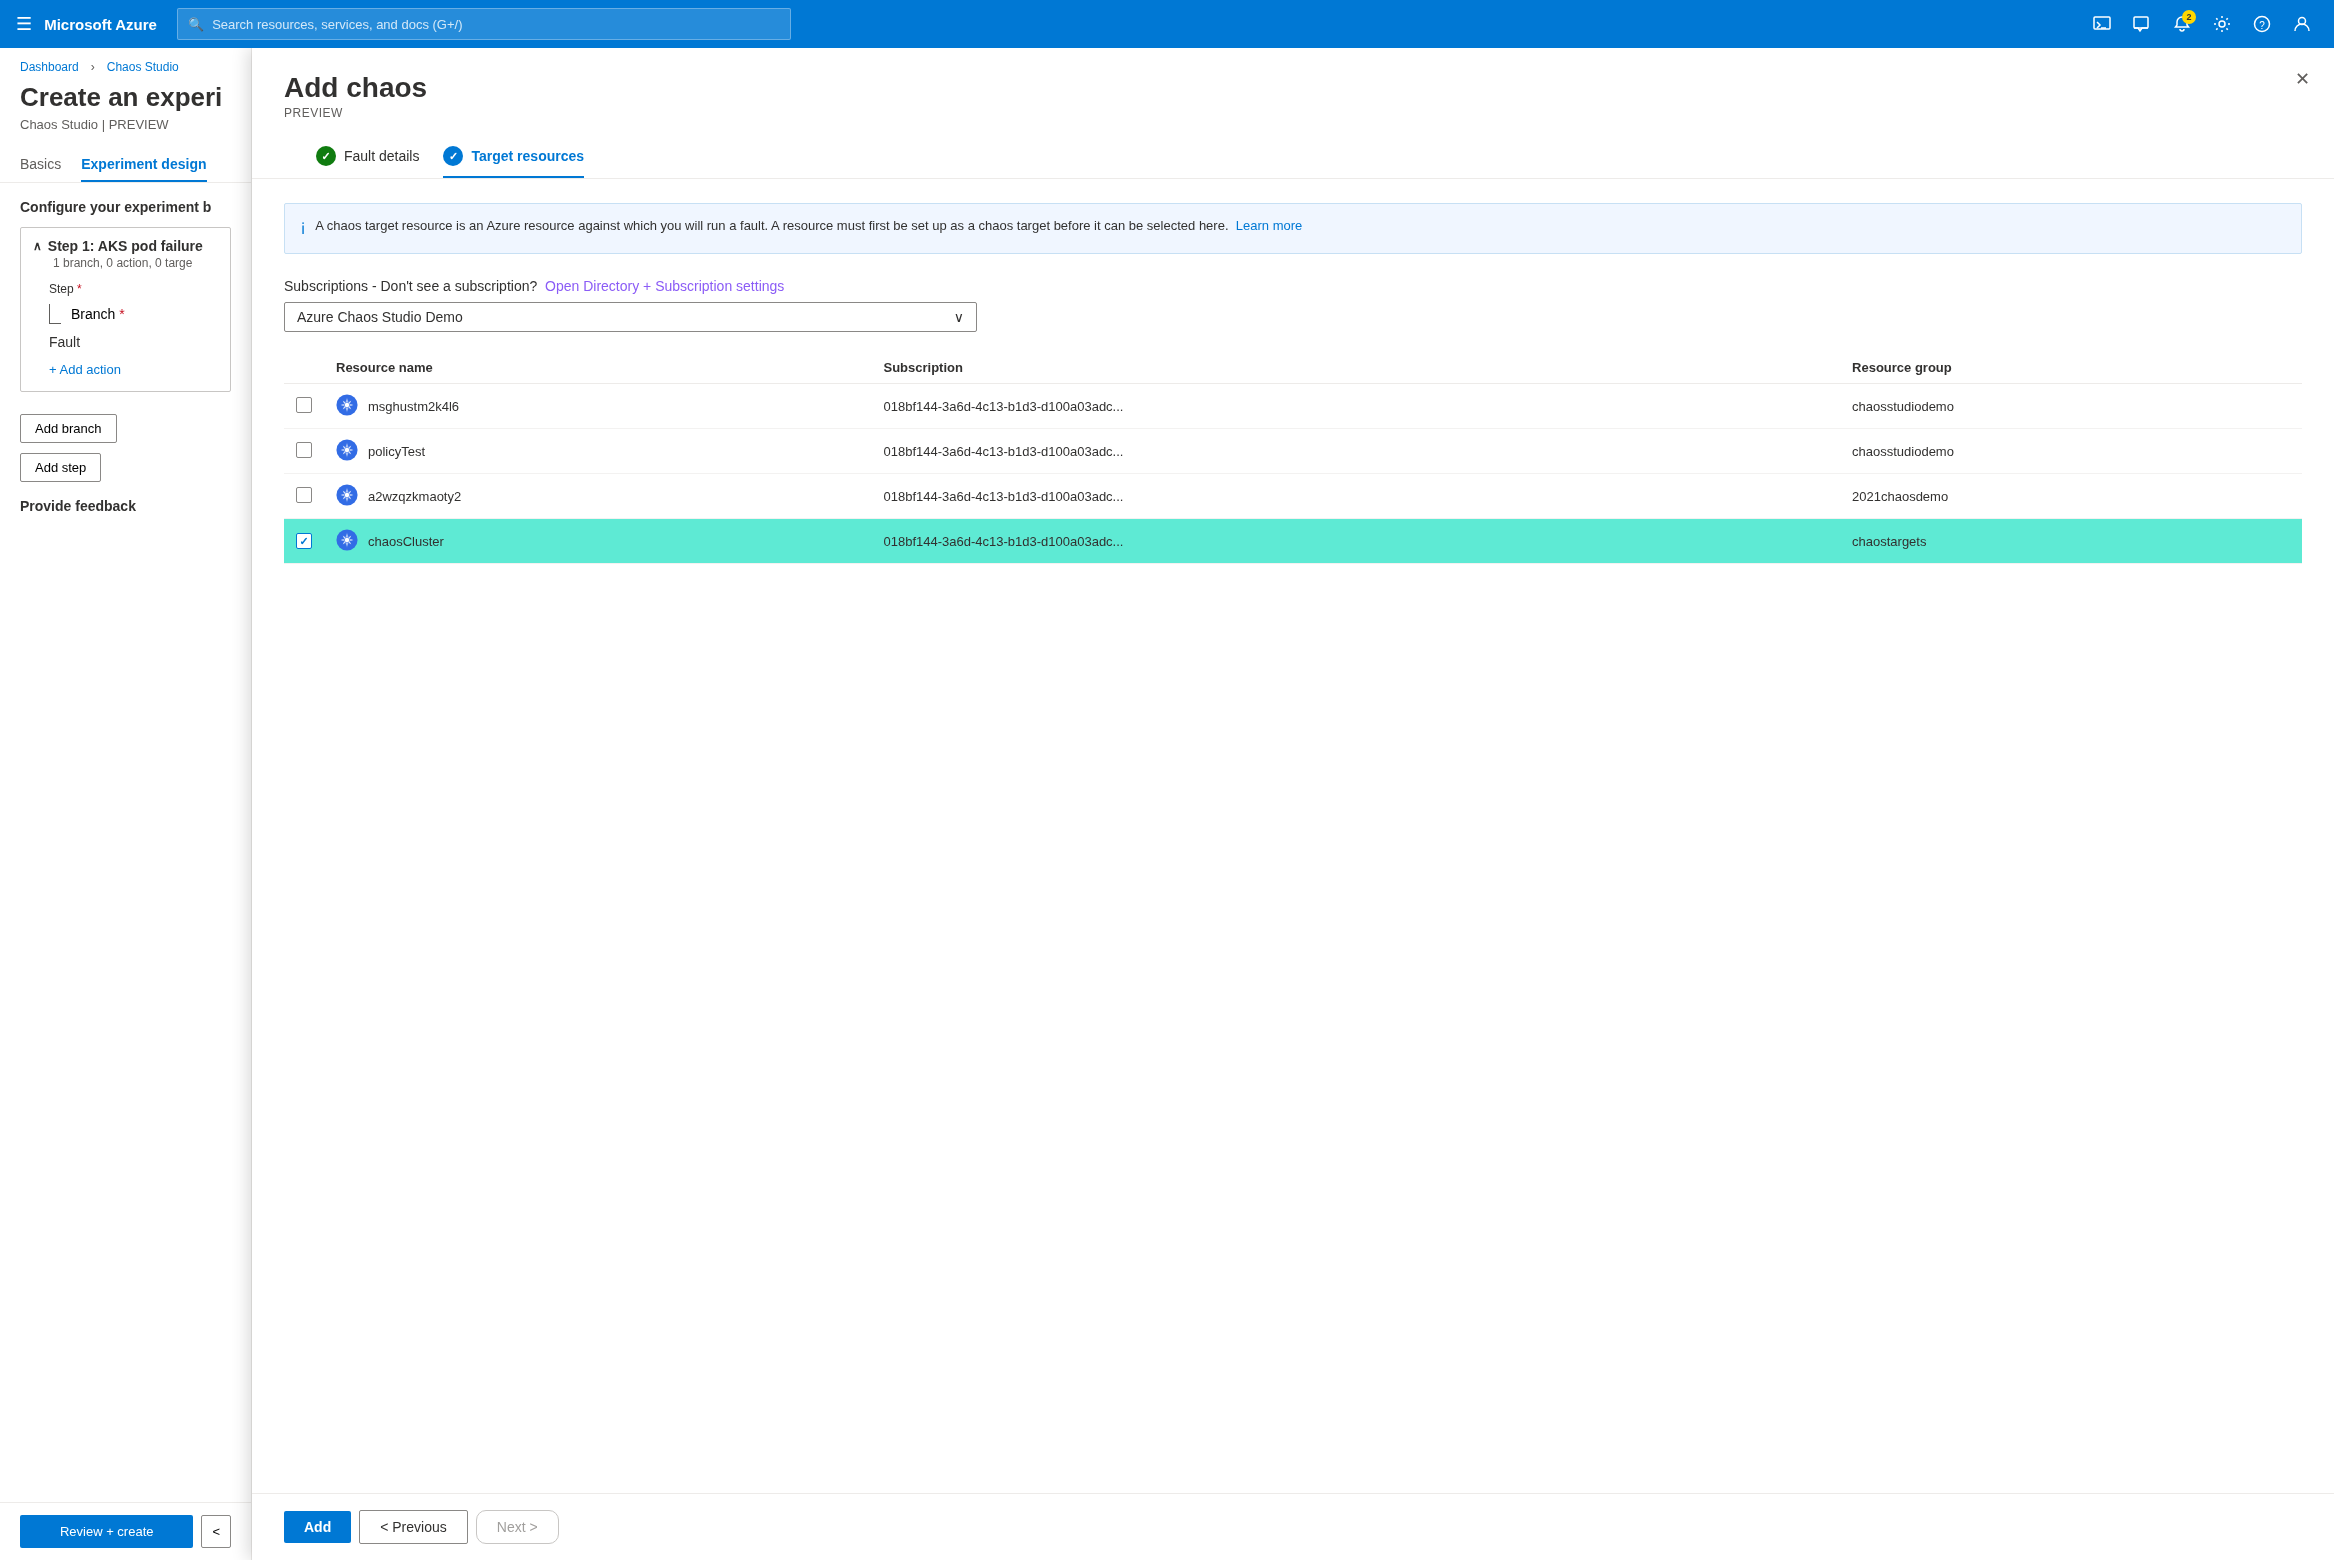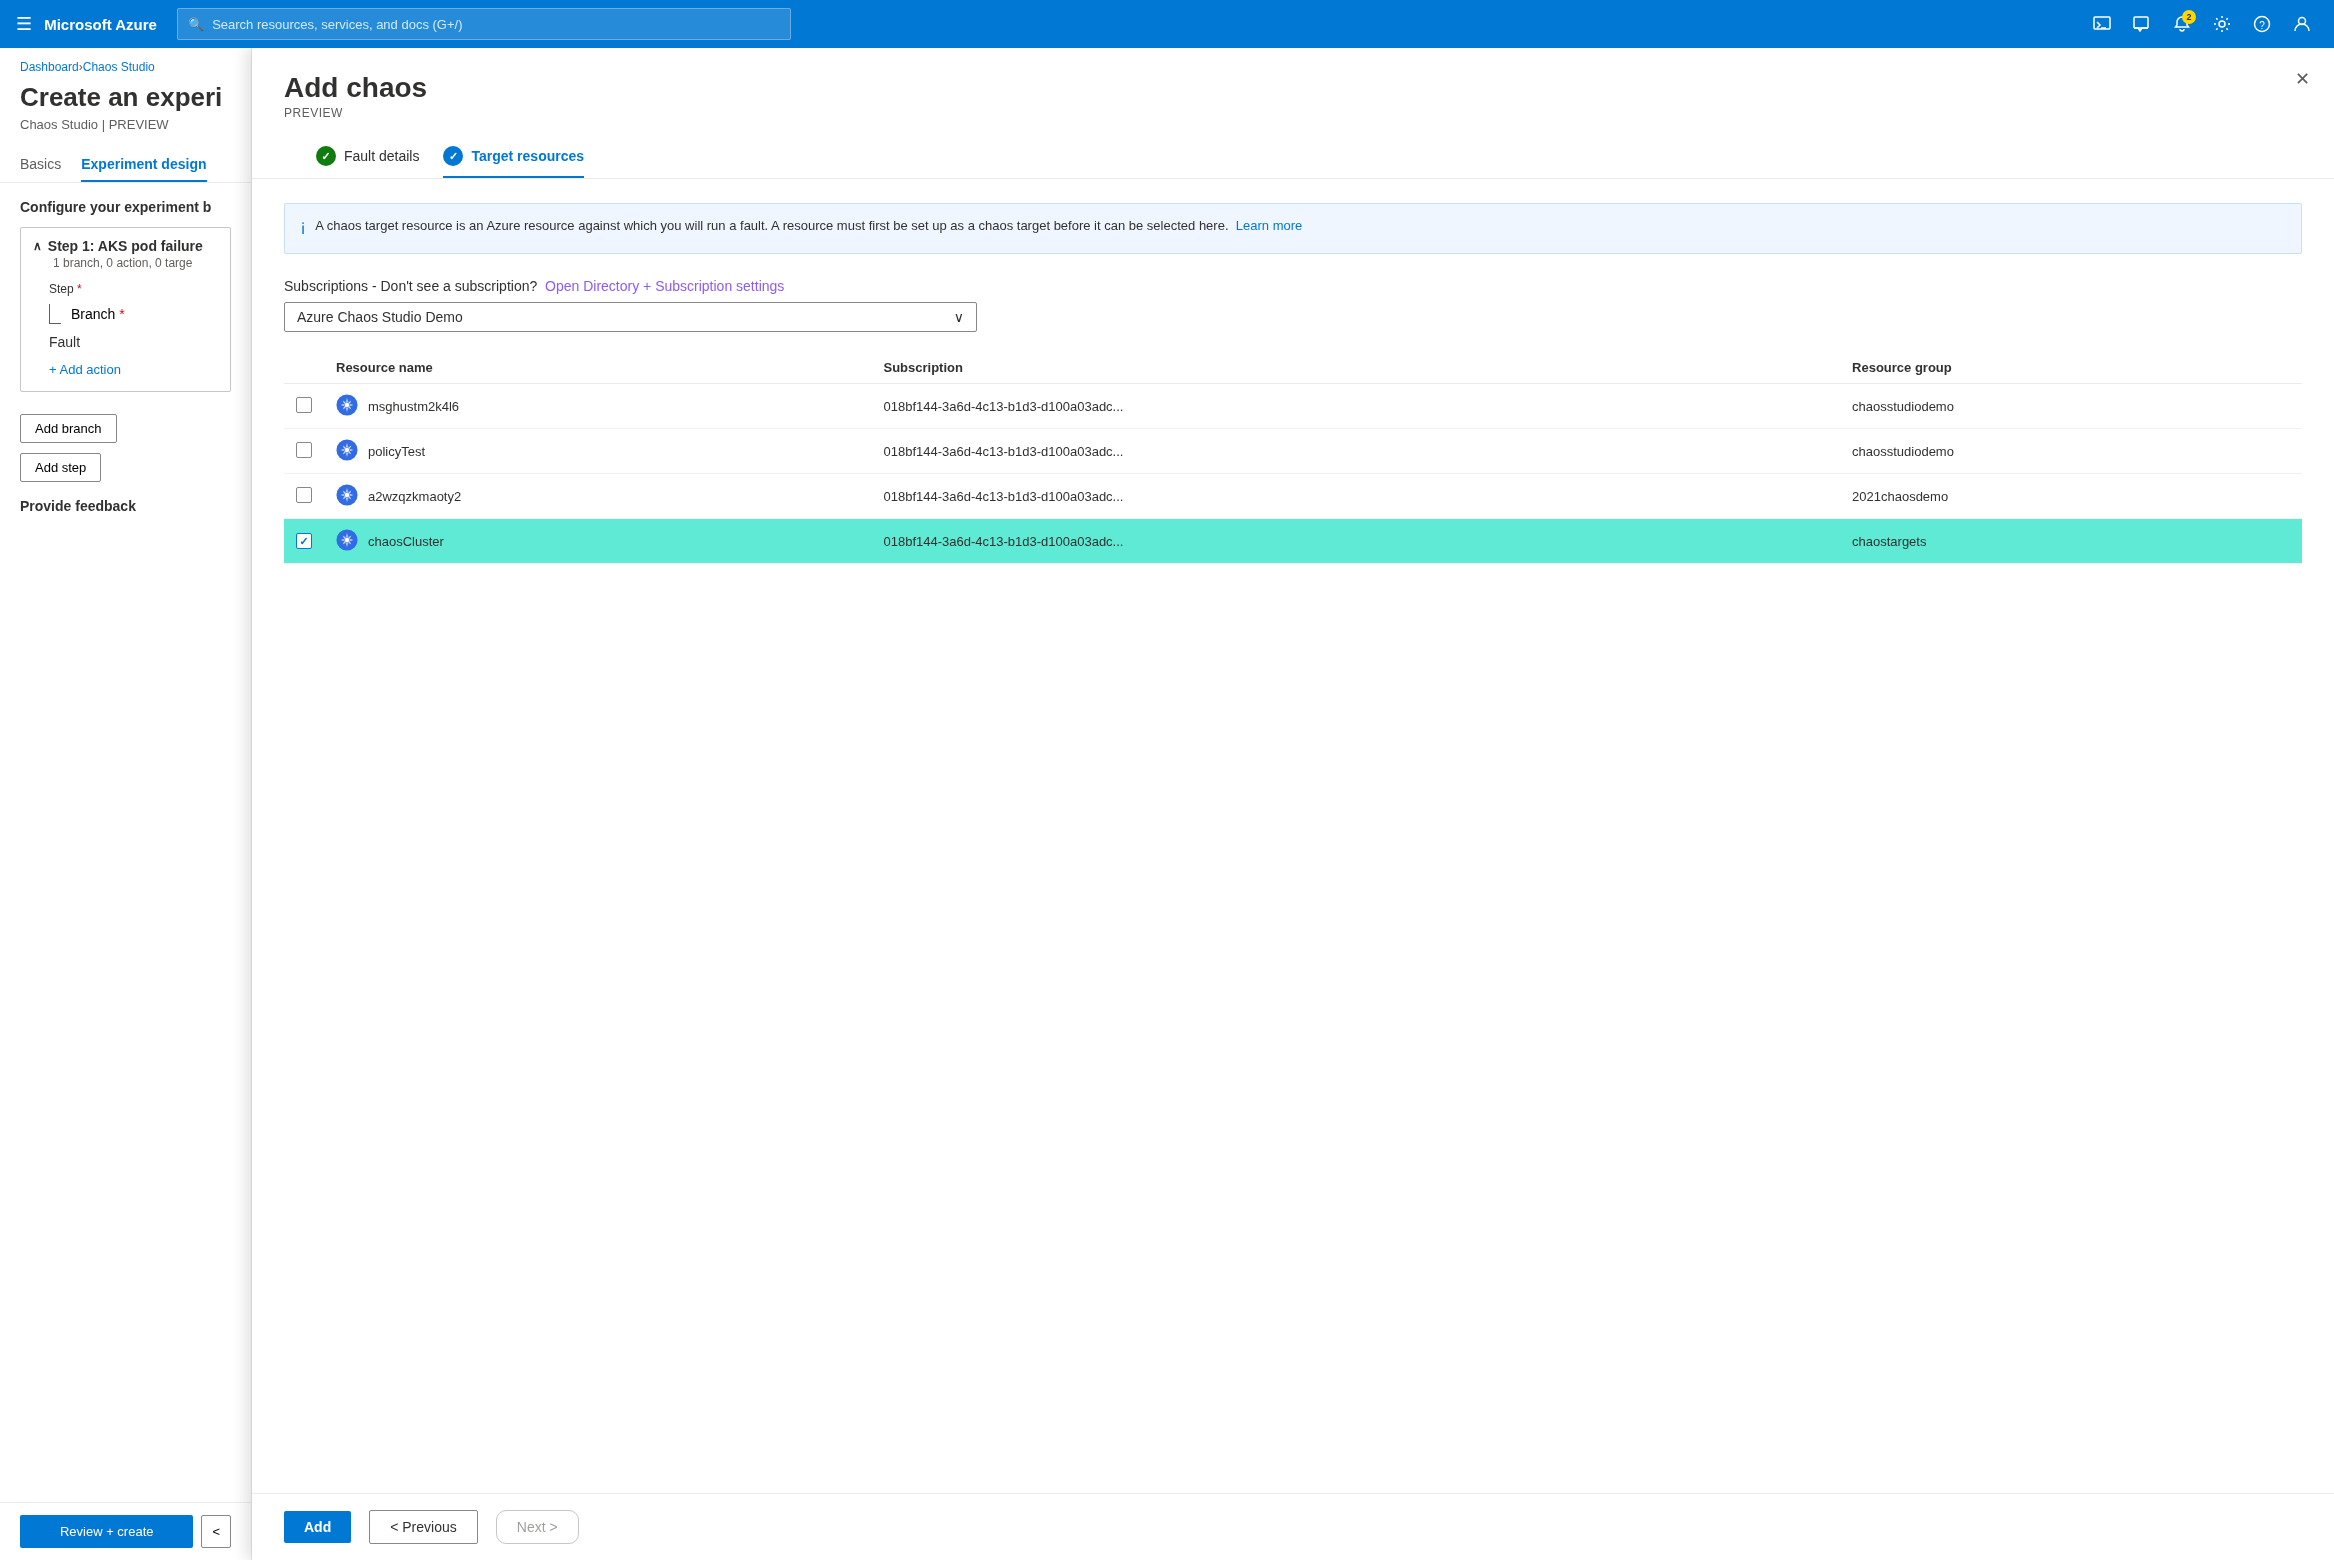--- a/index.html
+++ b/index.html
@@ -55,21 +55,21 @@
       border-right: 1px solid #edebe9;
       display: flex;
       flex-direction: column;
       overflow: hidden;
     }
 
     .breadcrumb {
       padding: 12px 20px 4px;
       font-size: 12px;
       color: #0078d4;
-      display: flex; align-items: center; gap: 0;
+      display: flex; align-items: center; gap: 12px;
     }
     .breadcrumb-sep { color: #605e5c; }
     .breadcrumb a { color: #0078d4; text-decoration: none; }
 
     .page-title {
       padding: 4px 20px 2px;
       font-size: 26px;
       font-weight: 600;
       color: #323130;
       white-space: nowrap;
@@ -346,21 +346,21 @@
       font-size: 11px;
       font-weight: 700;
     }
 
     
     .k8s-icon svg { width: 22px; height: 22px; }
 
     .flyout-footer {
       padding: 16px 32px;
       border-top: 1px solid #edebe9;
-      display: flex; gap: 18px; align-items: center;
+      display: flex; gap: 8px; align-items: center;
     }
     .btn-primary {
       background: #0078d4; color: white;
       border: none; padding: 8px 20px;
       cursor: pointer; font-size: 14px;
       border-radius: 2px; font-weight: 600;
     }
     .btn-secondary {
       background: white; color: #323130;
       border: 1px solid #8a8886; padding: 8px 20px;

